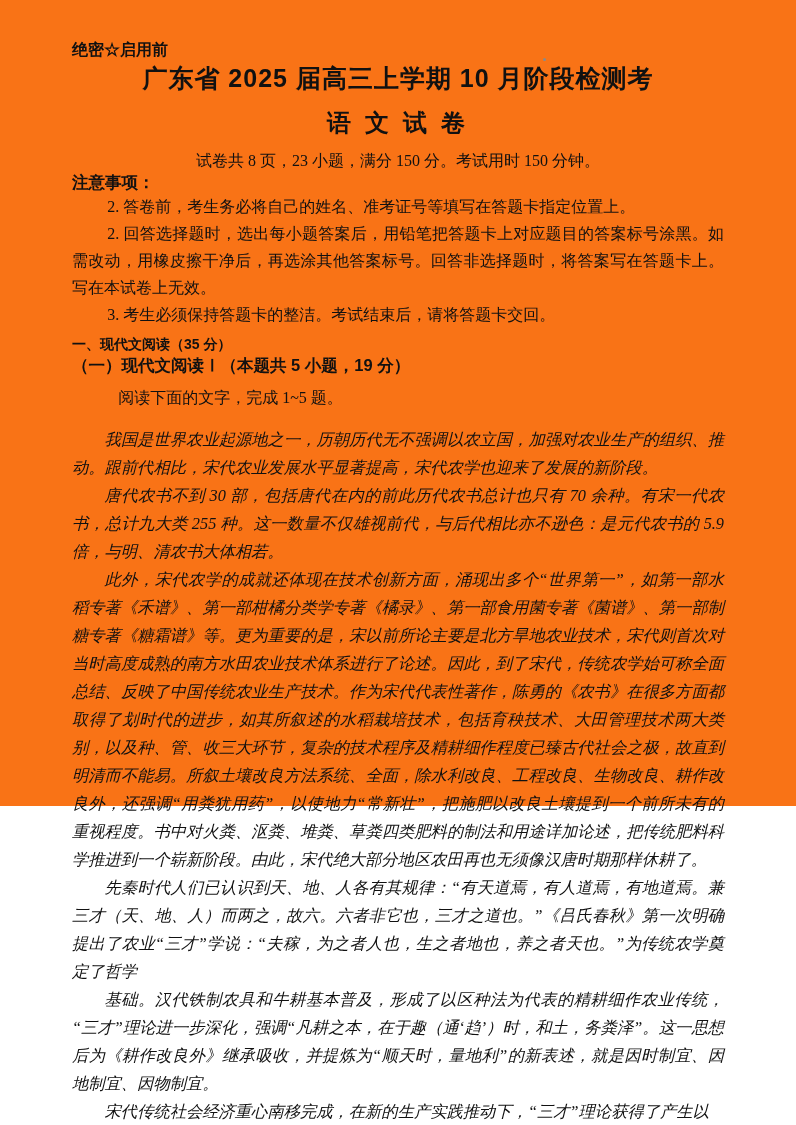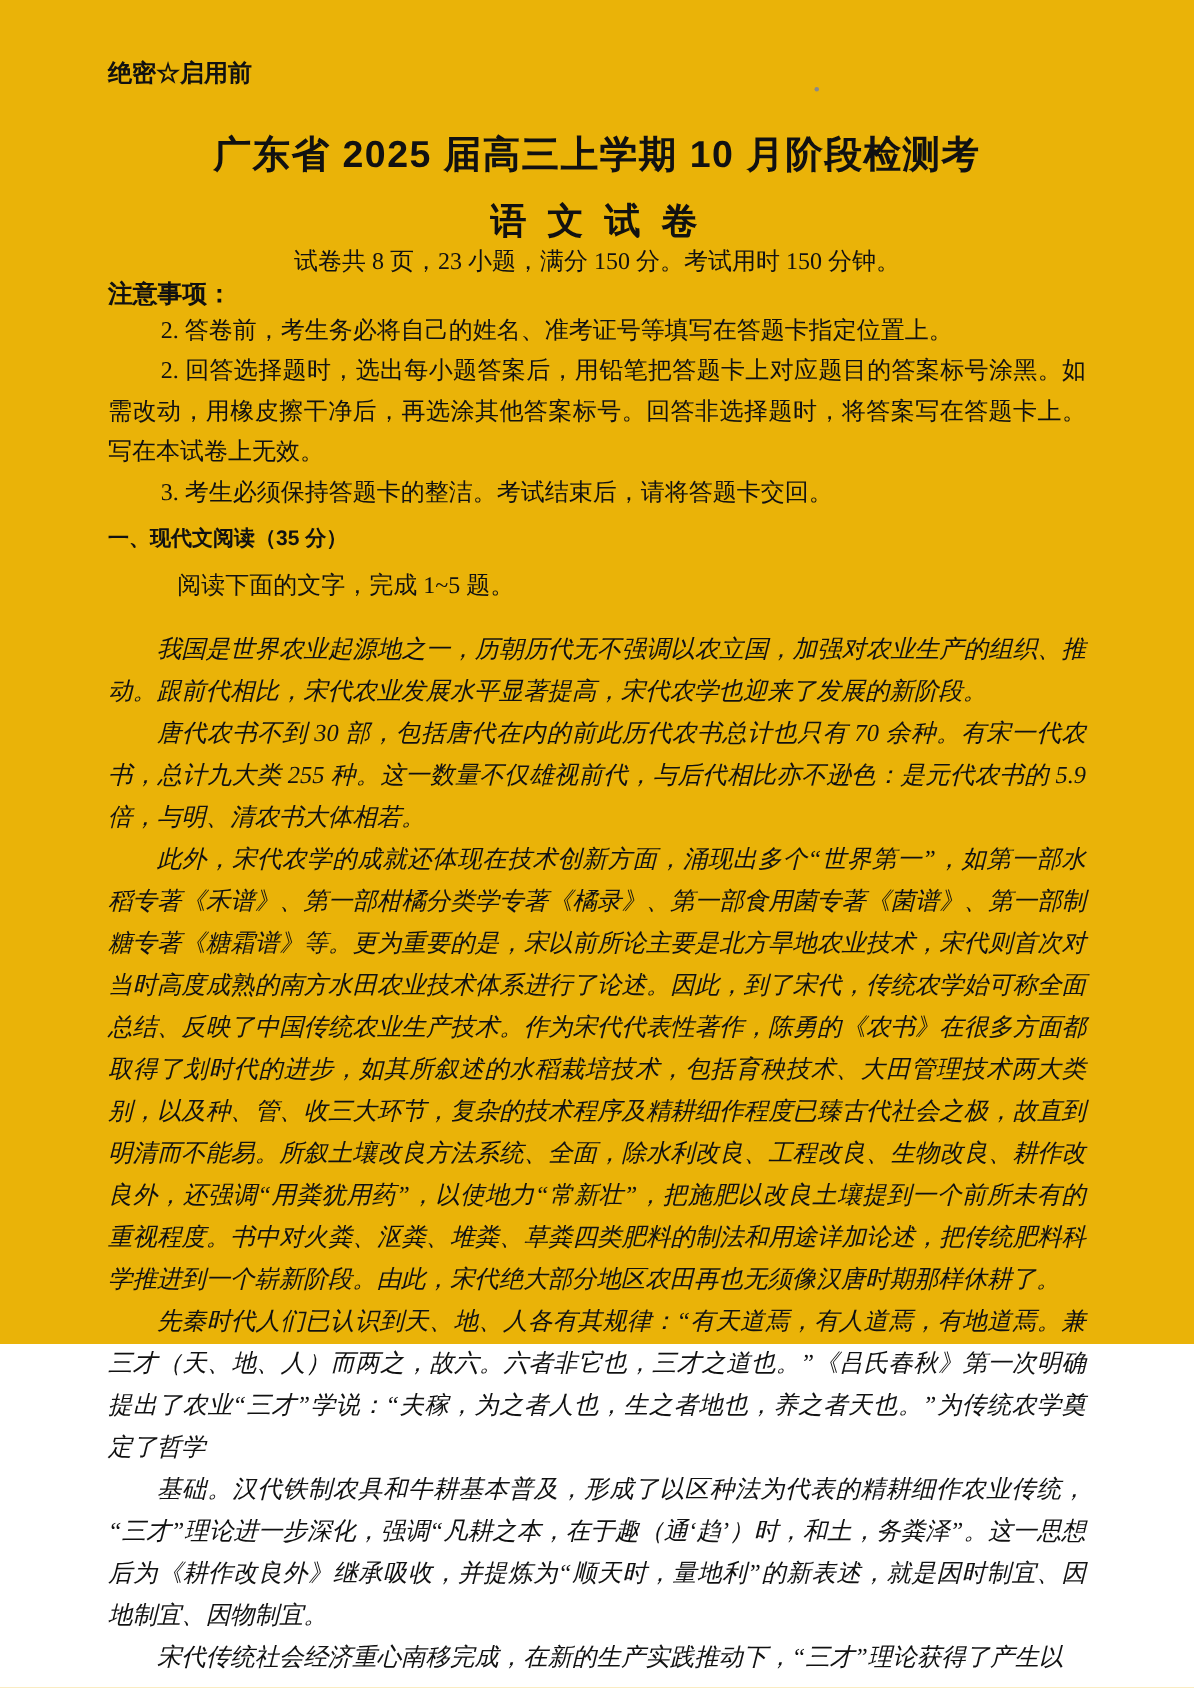--- a/index.html
+++ b/index.html
@@ -1,57 +1,58 @@
 <!DOCTYPE html>
 <html lang="zh"><head>
 <meta charset="utf-8">
 <style>
   html, body { margin: 0; padding: 0; background: #ffffff; }
   body { width: 796px; height: 1125px; overflow: hidden; }
   .page {
     position: relative;
     box-sizing: border-box;
-    width: 796px; height: 896px;
+    width: 796px; height: 806px;
     padding: 40px 72px 0 72px;
-    background: #eab308;
+    background: #f97316;
     color: #111111;
   }
   .security {
     font-family: "Liberation Sans", sans-serif;
     font-weight: 700;
     font-size: 16px;
     line-height: 20px;
     text-align: left;
   }
   .artifact-dot {
     position: absolute;
     left: 543px; top: 58px;
     width: 3px; height: 3px;
     background: #8a8a8a;
     border-radius: 50%;
   }
   .title {
-    margin-top: 26px;
+    margin-top: 1px;
     text-align: center;
     font-family: "Liberation Sans", sans-serif;
     font-weight: 900;
     font-size: 25px;
     line-height: 34px;
     letter-spacing: 1px;
   }
   .subject {
     margin-top: 13px;
     text-align: center;
     font-family: "Liberation Serif", serif;
     font-weight: 700;
     font-size: 24px;
     line-height: 31px;
     letter-spacing: 4px;
   }
   .exam-info {
+    margin-top: 11px;
     text-align: center;
     font-family: "Liberation Serif", serif;
     font-size: 16px;
     line-height: 21px;
   }
   .notice-heading {
     font-family: "Liberation Sans", sans-serif;
     font-weight: 700;
     font-size: 16.5px;
     line-height: 22px;
@@ -113,20 +114,21 @@
   <div class="notice-heading">注意事项：</div>
 
   <div>
     <p class="notice-item">2. 答卷前，考生务必将自己的姓名、准考证号等填写在答题卡指定位置上。</p>
     <p class="notice-item">2. 回答选择题时，选出每小题答案后，用铅笔把答题卡上对应题目的答案标号涂黑。如需改动，用橡皮擦干净后，再选涂其他答案标号。回答非选择题时，将答案写在答题卡上。写在本试卷上无效。</p>
     <p class="notice-item">3. 考生必须保持答题卡的整洁。考试结束后，请将答题卡交回。</p>
   </div>
 
   <div class="section-heading">一、现代文阅读（35 分）</div>
 
+  <div class="subsection-heading">（一）现代文阅读Ⅰ（本题共 5 小题，19 分）</div>
 
   <p class="instruction">阅读下面的文字，完成 1~5 题。</p>
 
   <div class="passage">
     <p>我国是世界农业起源地之一，历朝历代无不强调以农立国，加强对农业生产的组织、推动。跟前代相比，宋代农业发展水平显著提高，宋代农学也迎来了发展的新阶段。</p>
     <p>唐代农书不到 30 部，包括唐代在内的前此历代农书总计也只有 70 余种。有宋一代农书，总计九大类 255 种。这一数量不仅雄视前代，与后代相比亦不逊色：是元代农书的 5.9 倍，与明、清农书大体相若。</p>
     <p>此外，宋代农学的成就还体现在技术创新方面，涌现出多个“世界第一”，如第一部水稻专著《禾谱》、第一部柑橘分类学专著《橘录》、第一部食用菌专著《菌谱》、第一部制糖专著《糖霜谱》等。更为重要的是，宋以前所论主要是北方旱地农业技术，宋代则首次对当时高度成熟的南方水田农业技术体系进行了论述。因此，到了宋代，传统农学始可称全面总结、反映了中国传统农业生产技术。作为宋代代表性著作，陈勇的《农书》在很多方面都取得了划时代的进步，如其所叙述的水稻栽培技术，包括育秧技术、大田管理技术两大类别，以及种、管、收三大环节，复杂的技术程序及精耕细作程度已臻古代社会之极，故直到明清而不能易。所叙土壤改良方法系统、全面，除水利改良、工程改良、生物改良、耕作改良外，还强调“用粪犹用药”，以使地力“常新壮”，把施肥以改良土壤提到一个前所未有的重视程度。书中对火粪、沤粪、堆粪、草粪四类肥料的制法和用途详加论述，把传统肥料科学推进到一个崭新阶段。由此，宋代绝大部分地区农田再也无须像汉唐时期那样休耕了。</p>
     <p>先秦时代人们已认识到天、地、人各有其规律：“有天道焉，有人道焉，有地道焉。兼三才（天、地、人）而两之，故六。六者非它也，三才之道也。”《吕氏春秋》第一次明确提出了农业“三才”学说：“夫稼，为之者人也，生之者地也，养之者天也。”为传统农学奠定了哲学</p>
     <p>基础。汉代铁制农具和牛耕基本普及，形成了以区种法为代表的精耕细作农业传统，“三才”理论进一步深化，强调“凡耕之本，在于趣（通‘趋’）时，和土，务粪泽”。这一思想后为《耕作改良外》继承吸收，并提炼为“顺天时，量地利”的新表述，就是因时制宜、因地制宜、因物制宜。</p>
     <p>宋代传统社会经济重心南移完成，在新的生产实践推动下，“三才”理论获得了产生以</p>

